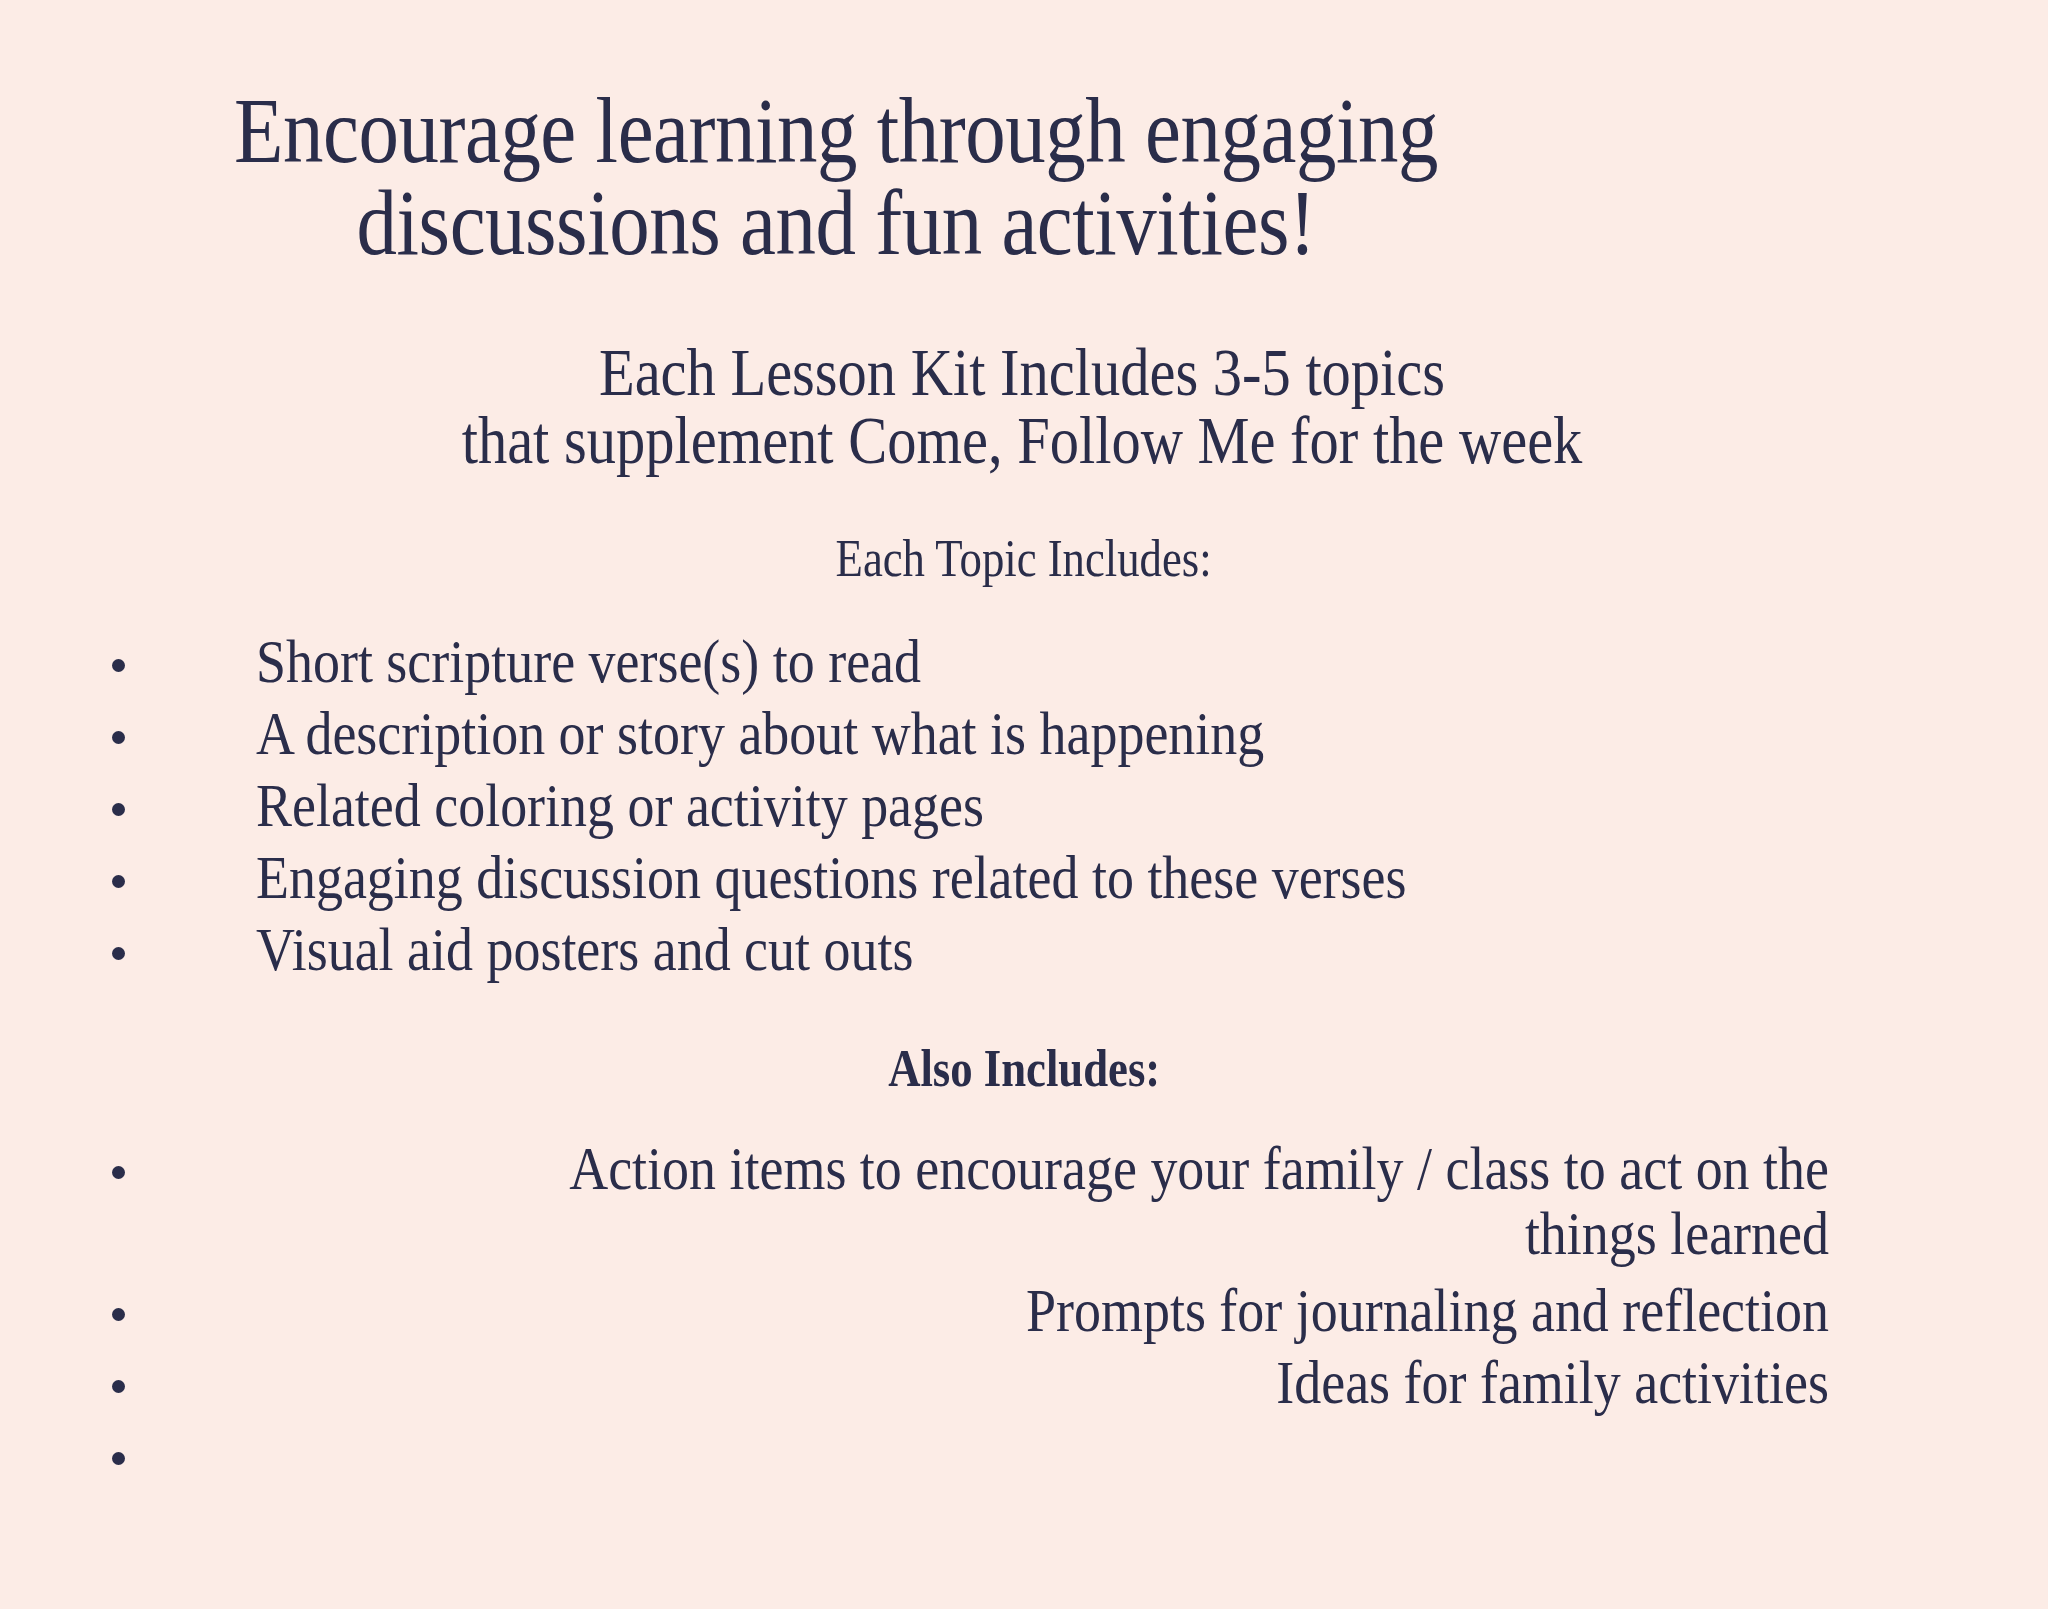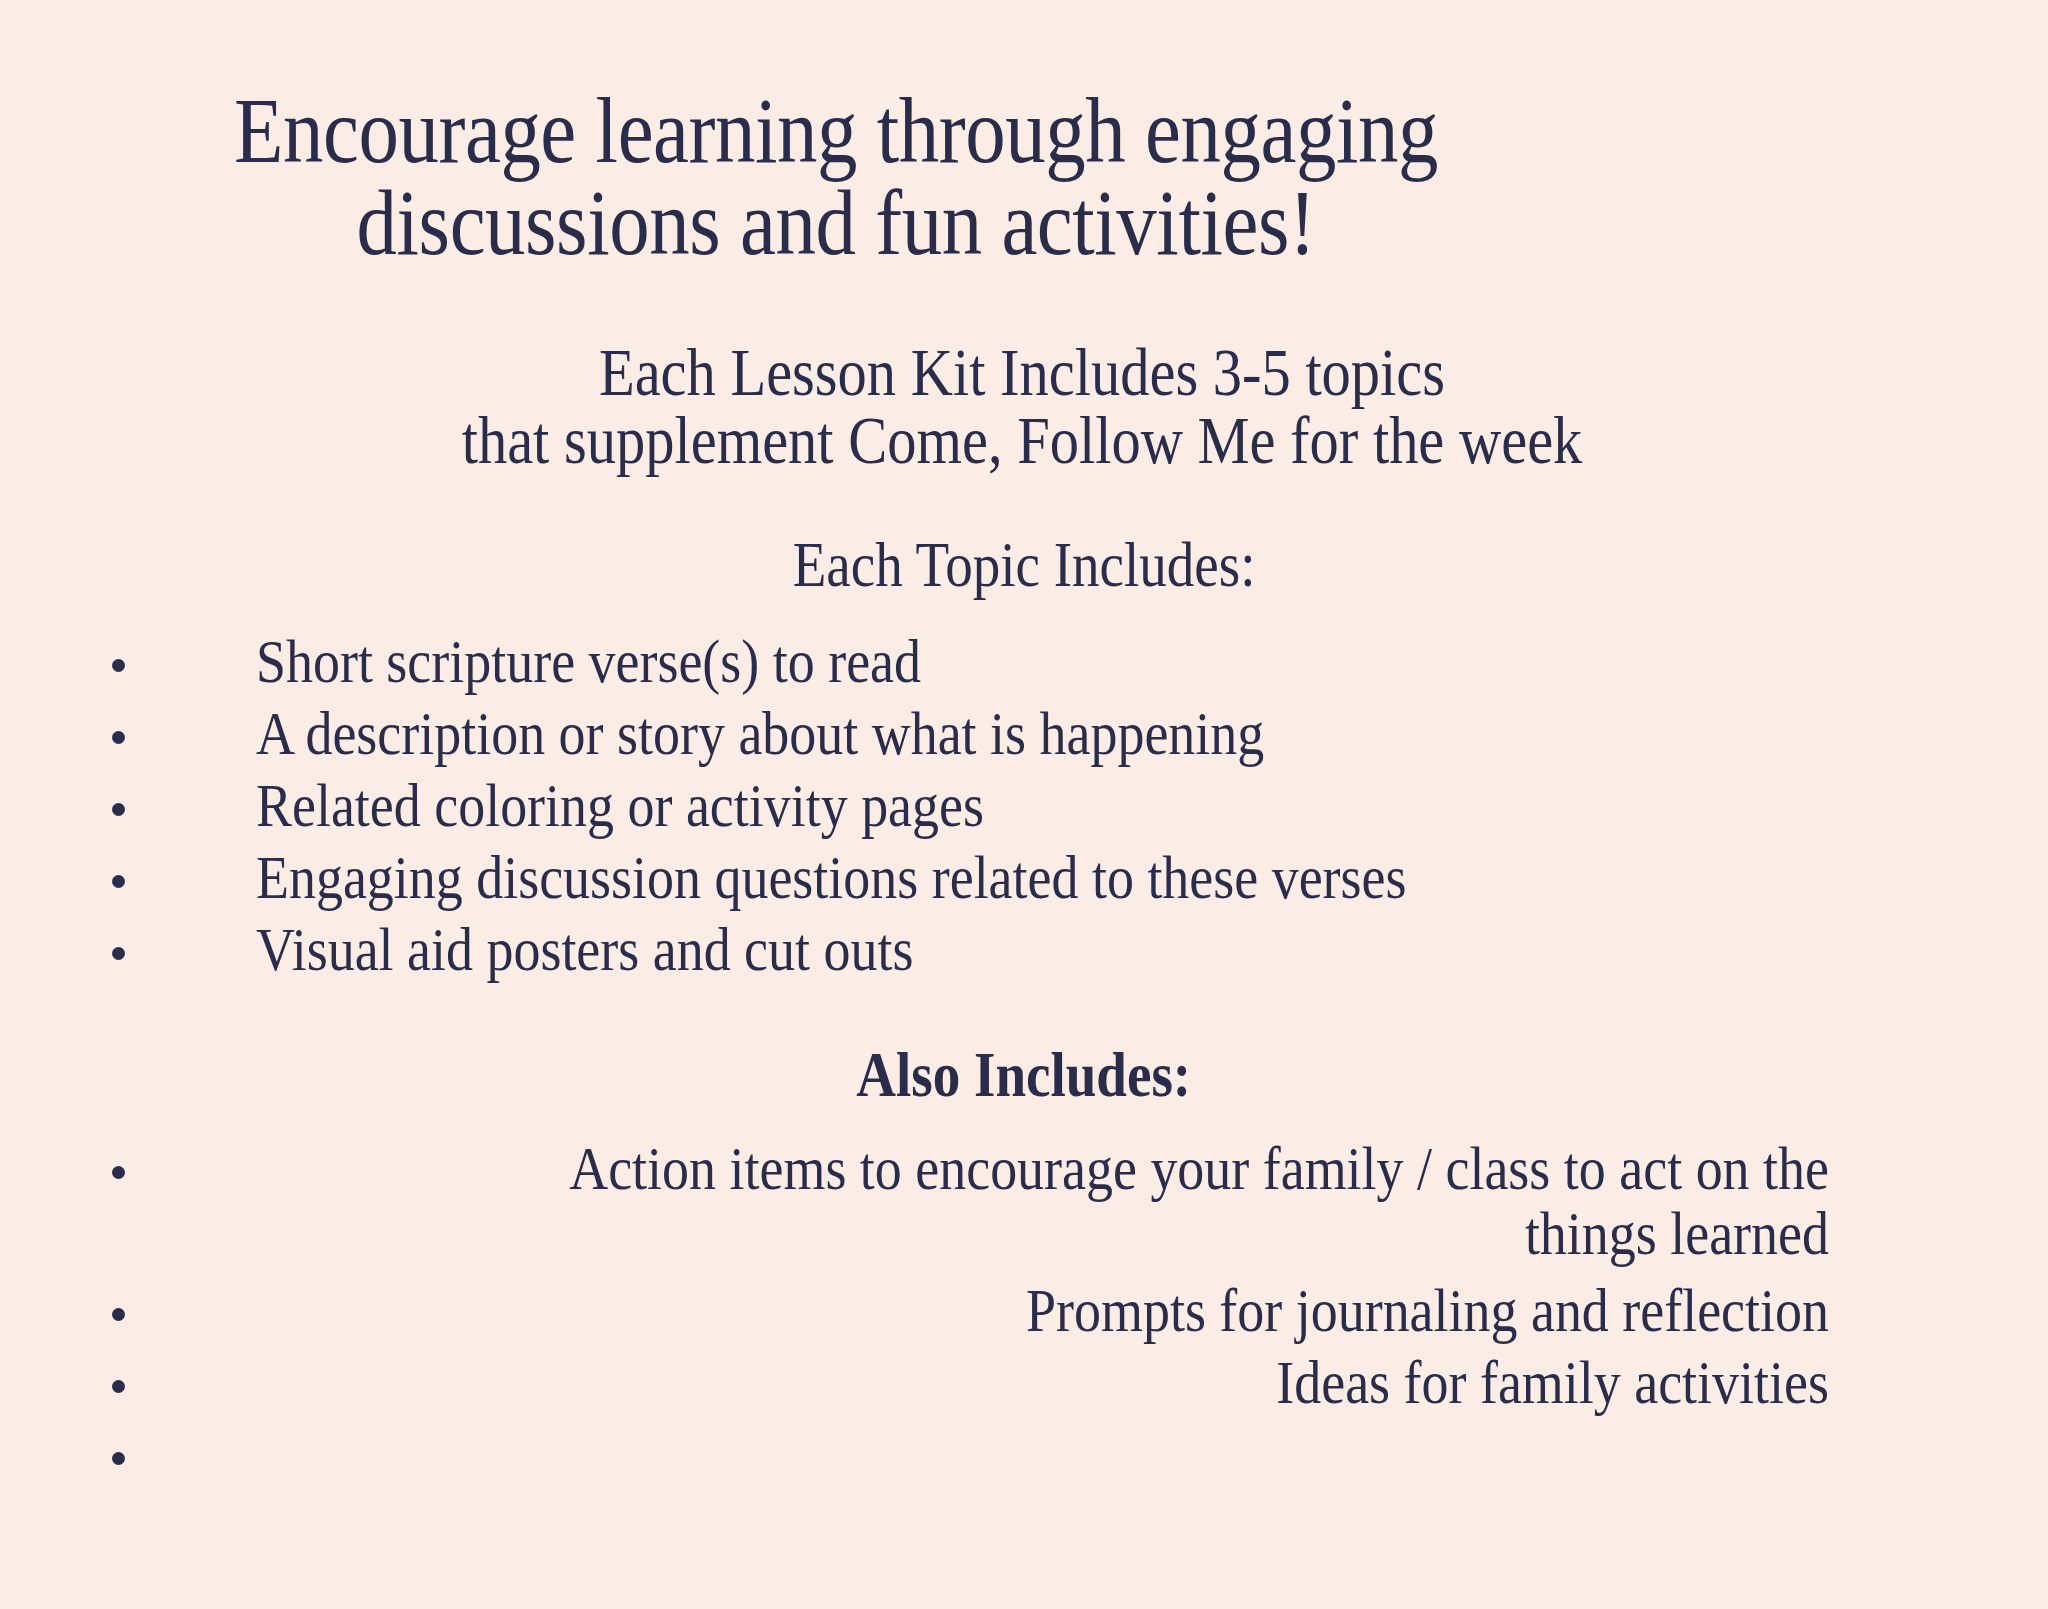--- a/index.html
+++ b/index.html
@@ -59,21 +59,21 @@
     transform-origin: center center;
     white-space: nowrap;
   }
 
   
   .section-heading {
     position: absolute;
     left: 0;
     width: 2048px;
     text-align: center;
-    font-size: 64px;
+    font-size: 52px;
     line-height: 1.0;
     font-weight: 400;
     white-space: nowrap;
   }
   .section-heading > span {
     display: inline-block;
     transform: scaleX(0.86);
     transform-origin: center center;
   }
   #heading-topic { top: 533px; }

